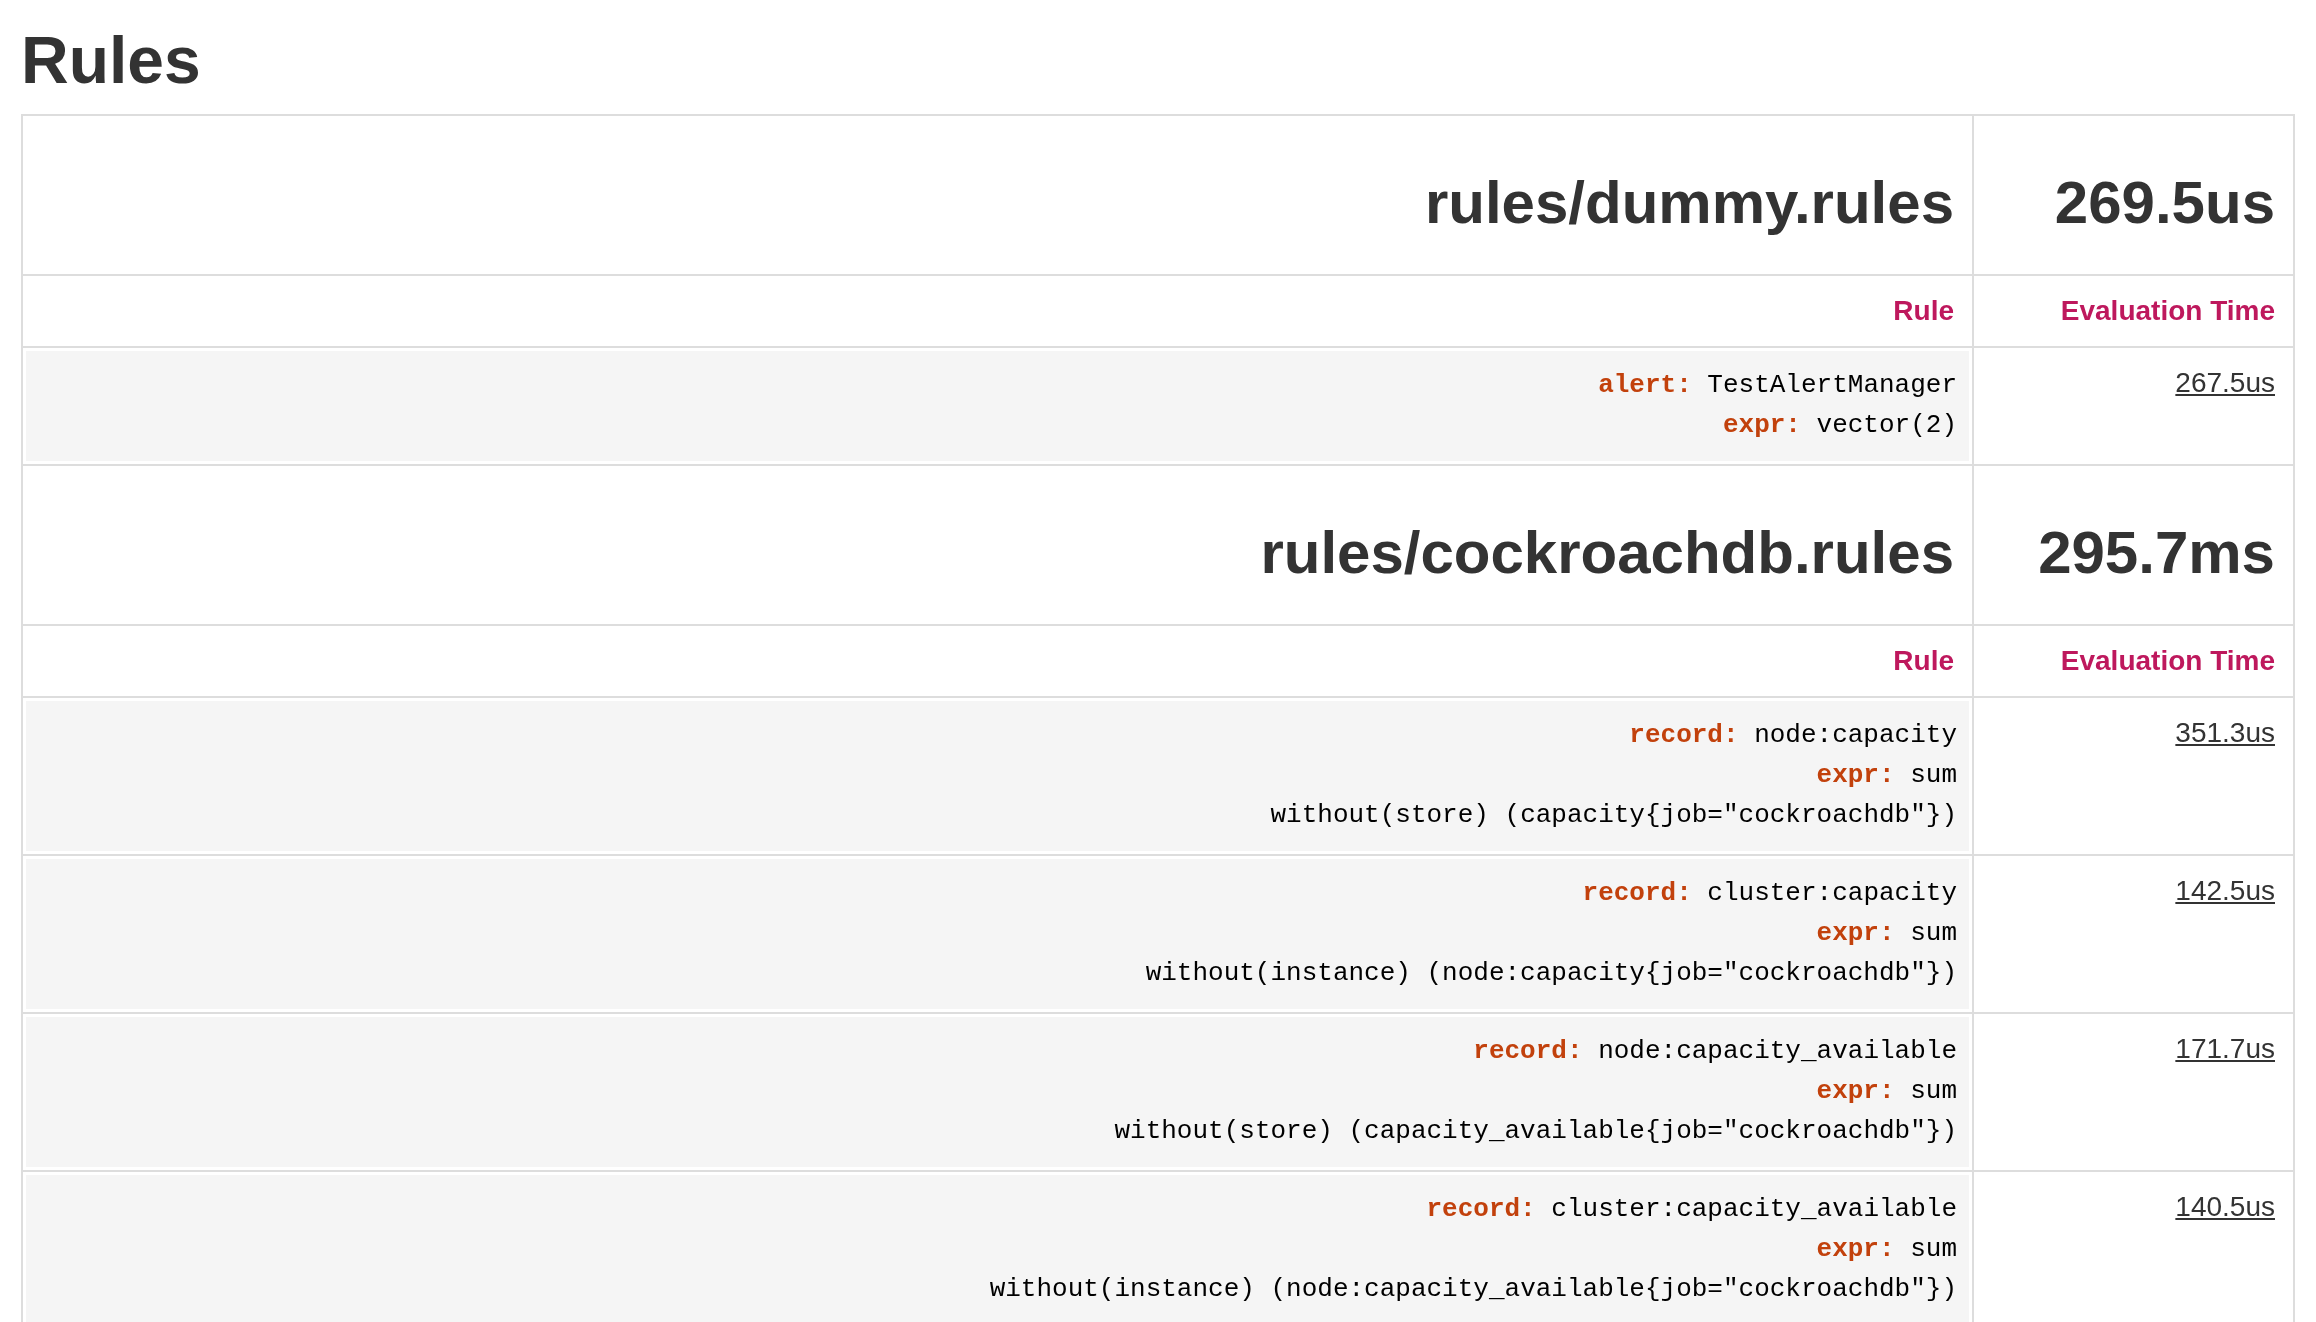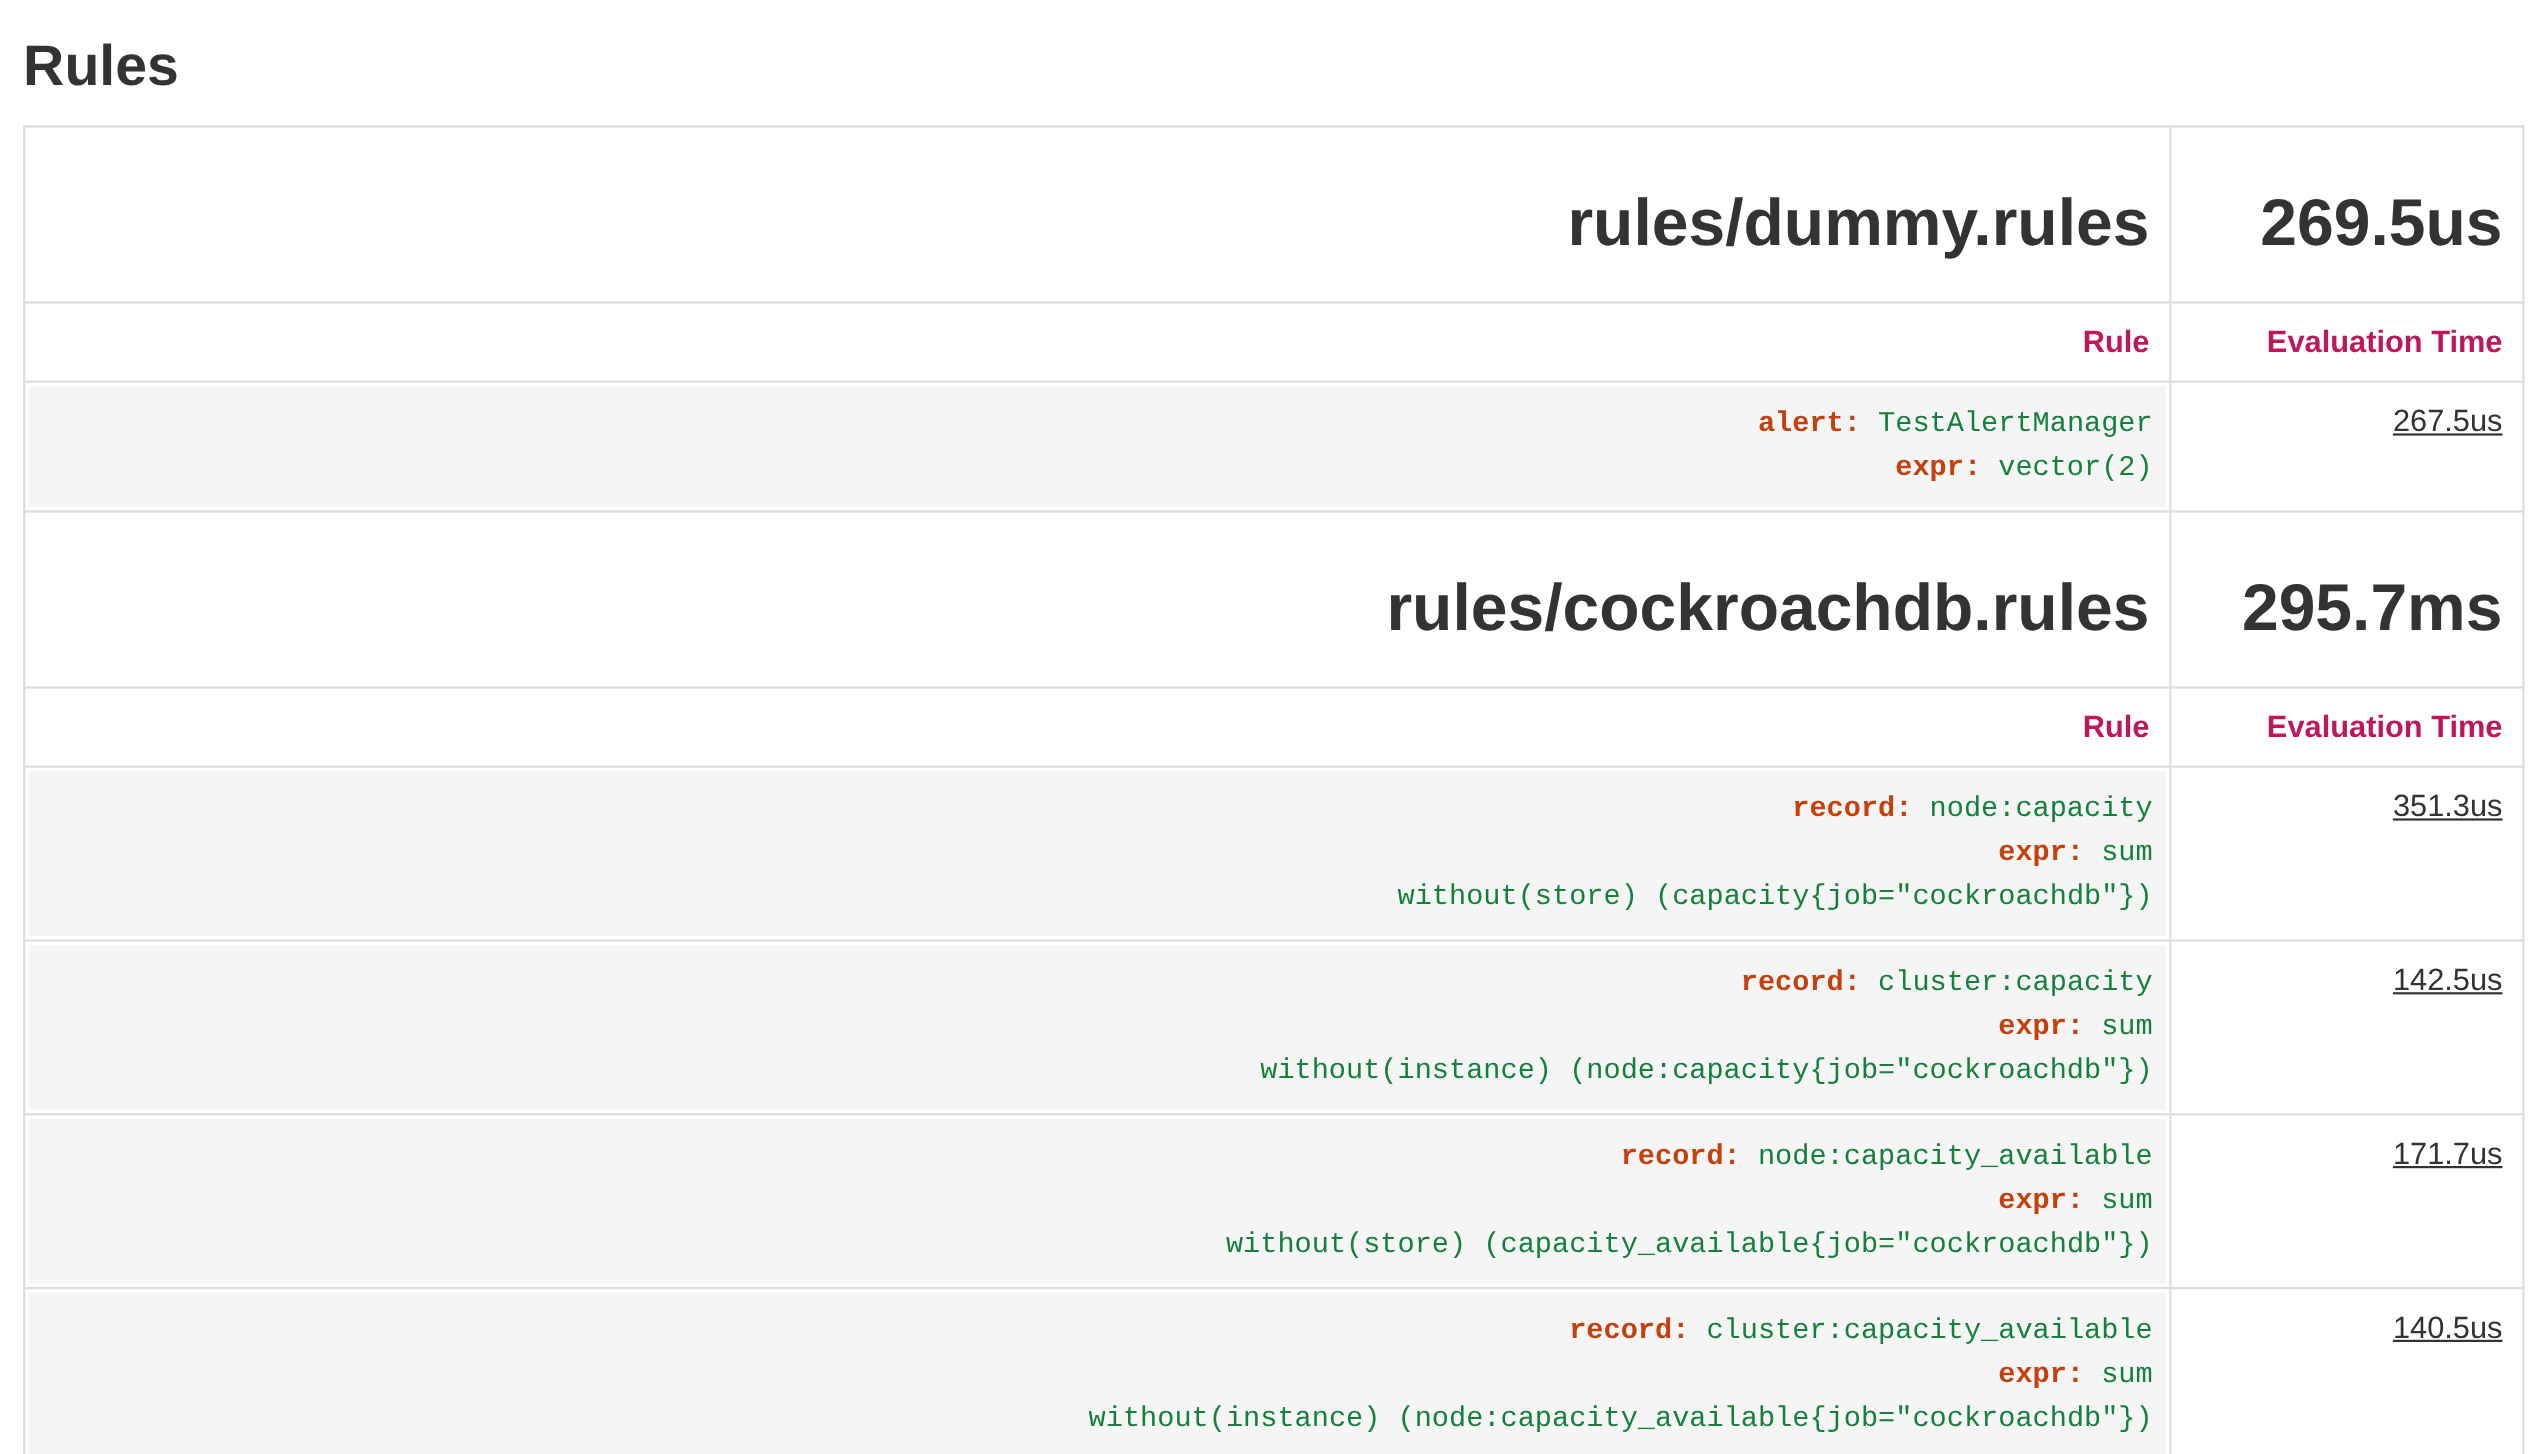--- a/index.html
+++ b/index.html
@@ -12,21 +12,21 @@
     width: 2316px;
     height: 1322px;
     overflow: hidden;
     font-family: "Liberation Sans", "DejaVu Sans", sans-serif;
     color: #333;
   }
   .container {
     padding: 0 21px;
   }
   h1.page-title {
-    font-size: 52px;
+    font-size: 66px;
     line-height: 68px;
     font-weight: 700;
     color: #333;
     margin: 26px 0 20px 0;
   }
   table.rules-table {
     width: 100%;
     border-collapse: collapse;
     table-layout: fixed;
     border: 2px solid #ddd;
@@ -71,21 +71,21 @@
     font-size: 26px;
     line-height: 40px;
     color: #000;
     white-space: pre;
     overflow: hidden;
   }
   .code-line { display: block; }
   .code-key  { color: #c2410c; font-weight: bold; }
   .code-text { color: #000; }
   .code-link {
-    color: #15803d;
+    color: #000000;
     text-decoration: none;
     cursor: pointer;
   }
   td.eval-cell {
     padding: 16px 18px;
     font-size: 28px;
     line-height: 38px;
     color: #333;
     background: #fff;
     text-decoration: underline;

